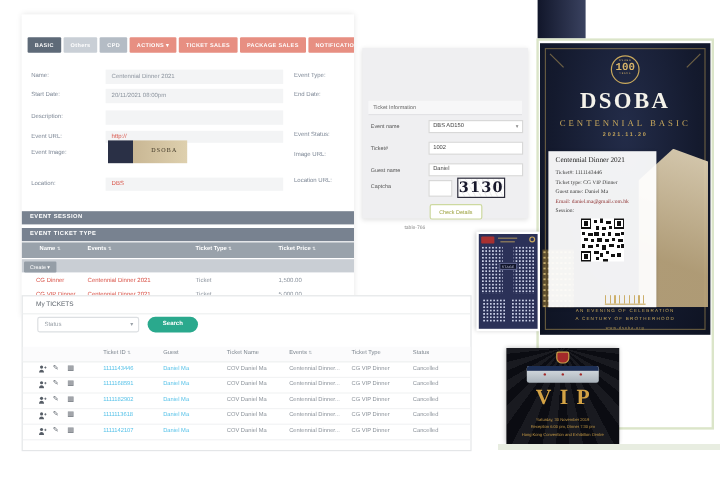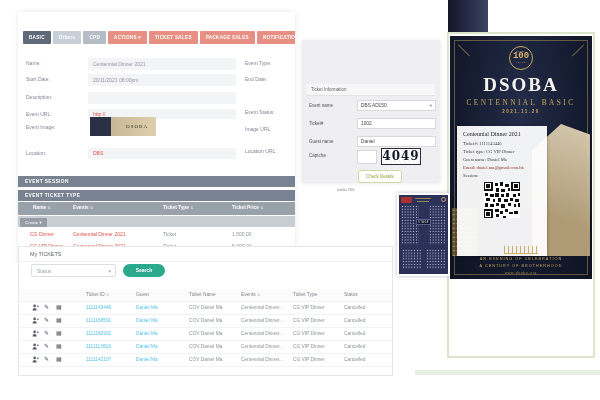--- a/index.html
+++ b/index.html
@@ -252,21 +252,21 @@
     <div class="frow-input" style="top:60px">
       <span>DBS AD150</span>
       <span class="dd">▾</span>
     </div>
     <span class="frow-label" style="top:81px">Ticket#</span>
     <div class="frow-input" style="top:78px">1002</div>
     <span class="frow-label" style="top:99px">Guest name</span>
     <div class="frow-input" style="top:96px">Daniel</div>
     <span class="frow-label" style="top:113px">Captcha</span>
     <div class="cap-in"></div>
-    <div class="cap-box">4049</div>
+    <div class="cap-box">3130</div>
     <button class="chk-btn">Check Details</button>
   </div>
 
   <div class="abs gala">
     <div class="gala-img">
       <div class="frame"></div>
       <div class="cornL"></div>
       <div class="cornR"></div>
       <div class="gbadge">
         <div class="bt">DSOBA</div>
@@ -446,15 +446,30 @@
       <span class="ric i3">▦</span>
       <span class="c mc-id link-blue">1111142107</span>
       <span class="c mc-g link-blue">Daniel Ma</span>
       <span class="c mc-n">COV Daniel Ma</span>
       <span class="c mc-e">Centennial Dinner...</span>
       <span class="c mc-t">CG VIP Dinner</span>
       <span class="c mc-s">Cancelled</span>
     </div>
   </div>
 
+  <div class="abs vip">
+    <div class="vcrest"></div>
+    <div class="vstage">
+      <div class="vroof"></div>
+      <div class="vdot" style="left:14px"></div>
+      <div class="vdot" style="left:29px"></div>
+      <div class="vdot" style="left:44px"></div>
+    </div>
+    <div class="vtitle">VIP</div>
+    <div class="vlines">
+      <div>Saturday, 30 November 2019</div>
+      <div>Reception 6:00 pm, Dinner 7:30 pm</div>
+      <div>Hong Kong Convention and Exhibition Centre</div>
+    </div>
+  </div>
 
   <div class="abs bottom-strip"></div>
 </div>
 
 </body></html>

